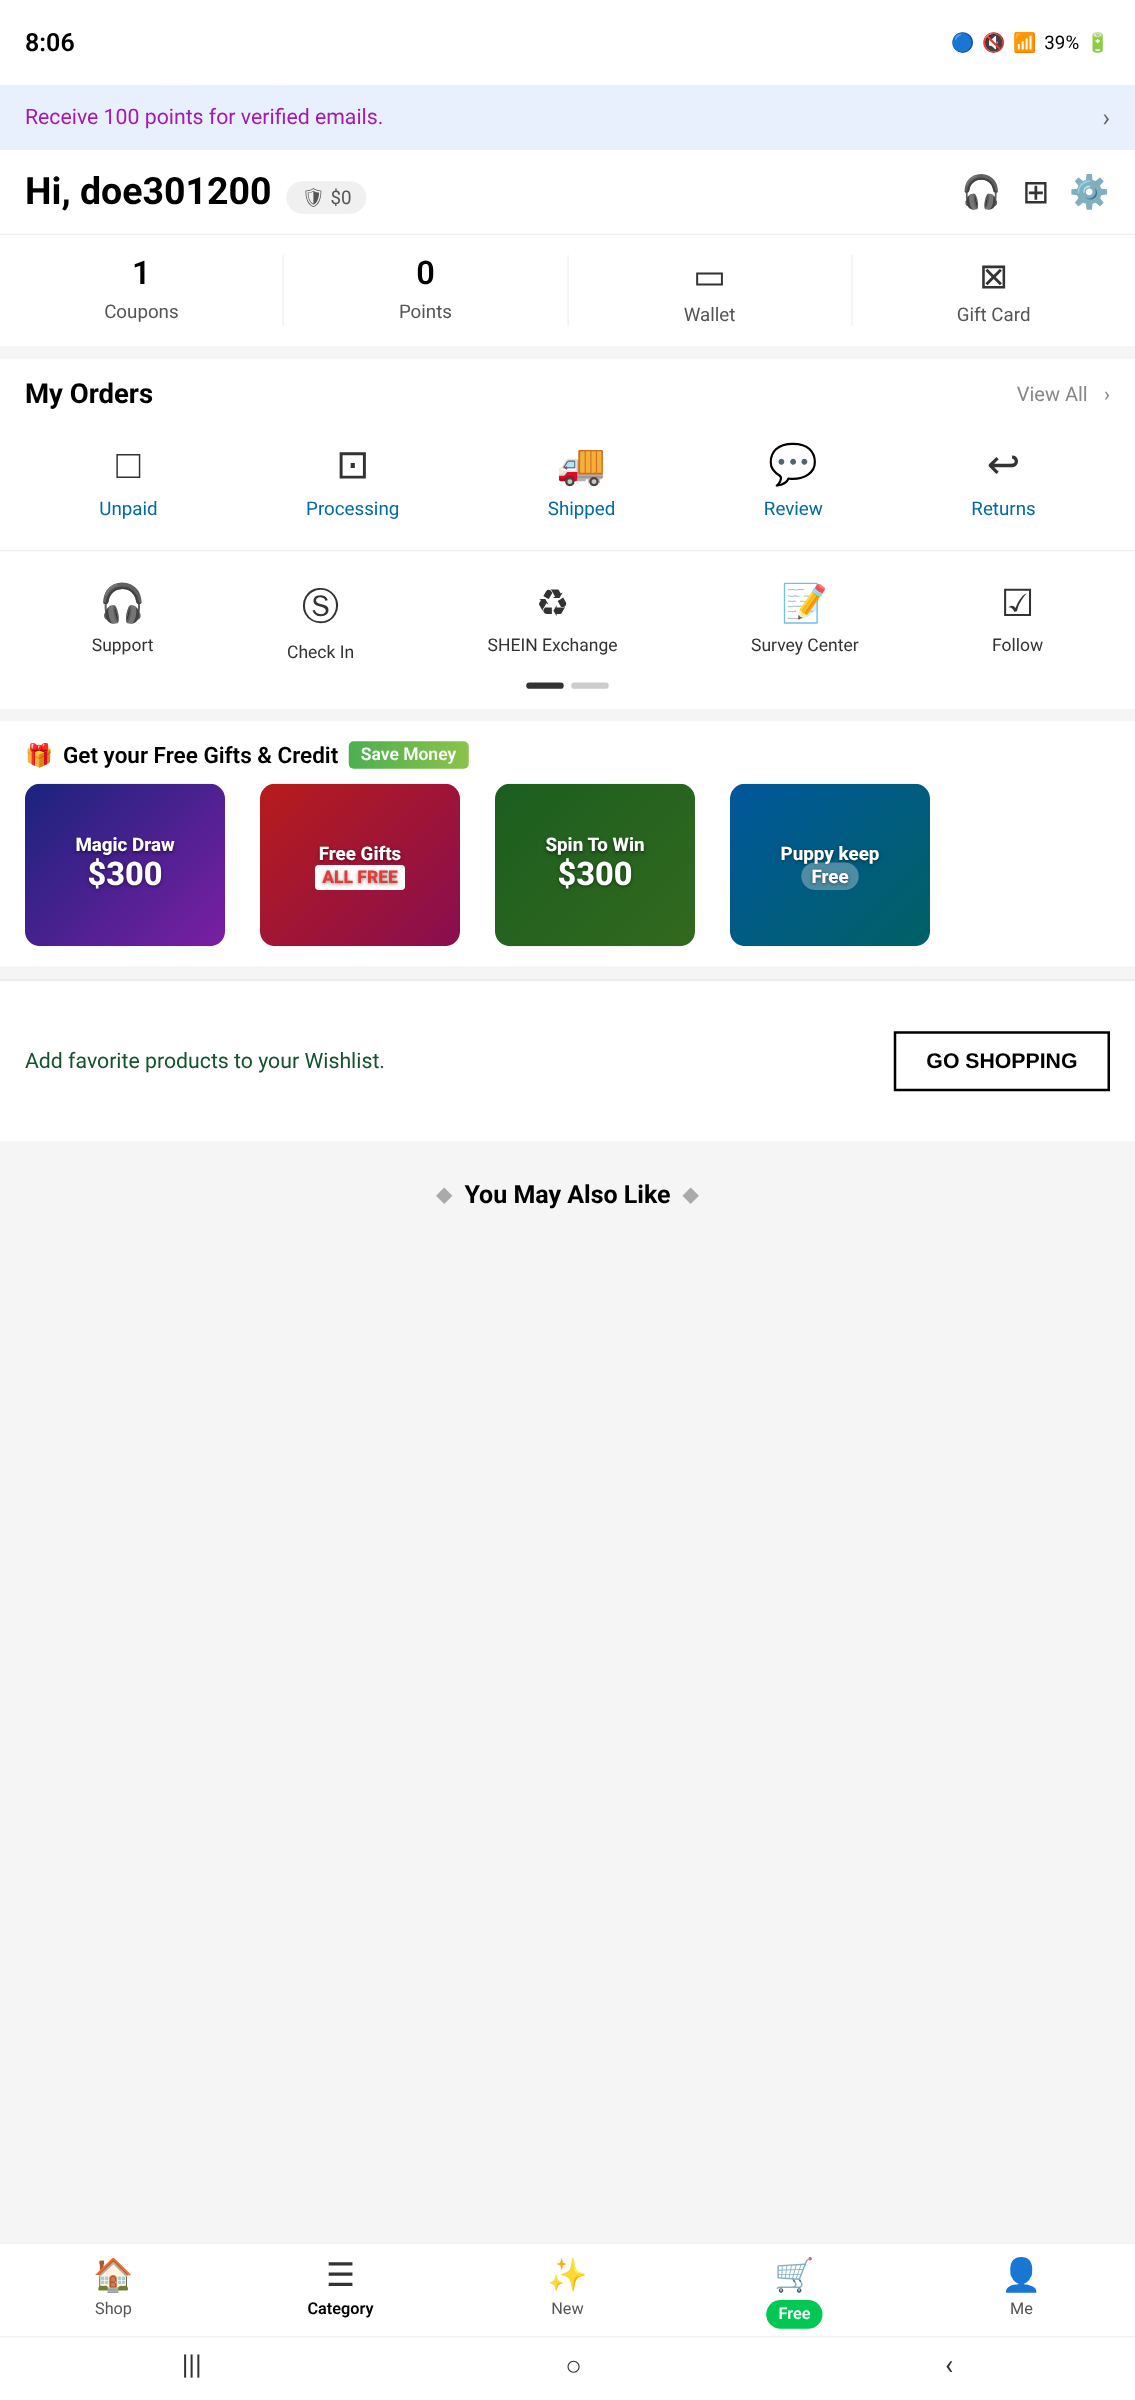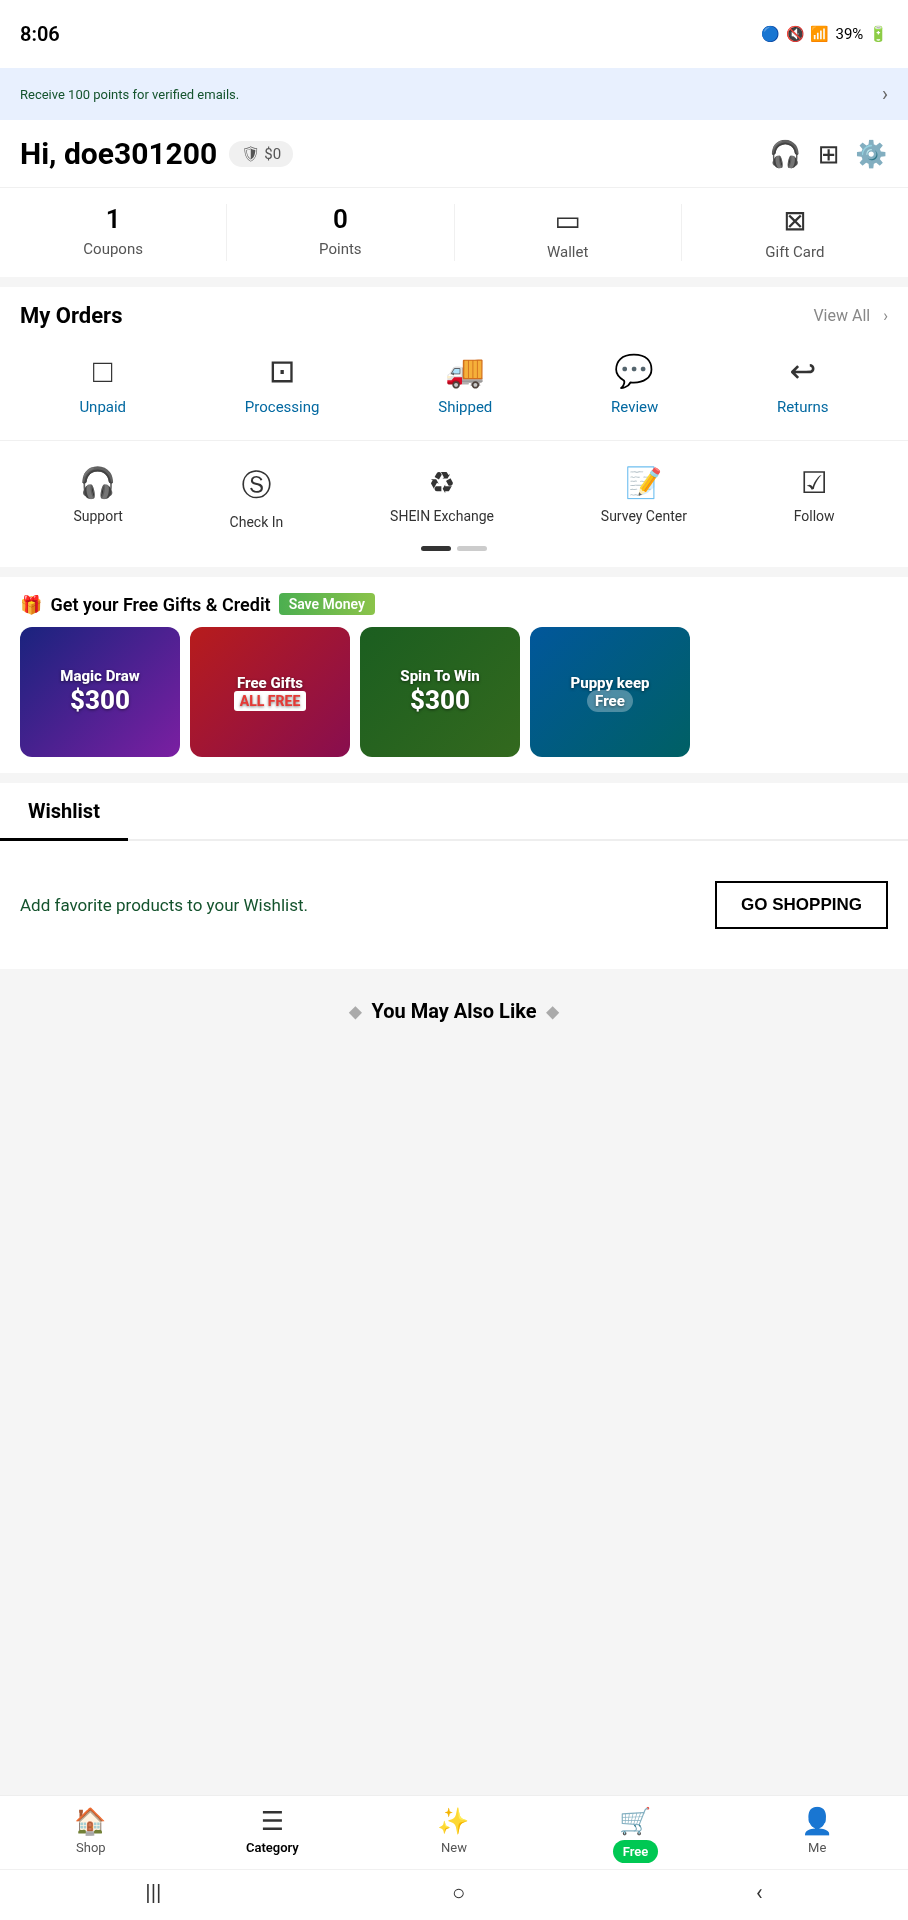--- a/index.html
+++ b/index.html
@@ -36,39 +36,39 @@
     
     .promo-banner {
       background: #e8f0fe;
       display: flex;
       align-items: center;
       justify-content: space-between;
       padding: 14px 20px;
       cursor: pointer;
     }
     .promo-banner span {
-      font-size: 13px;
-      color: #14532d;
+      font-size: 17px;
+      color: #a21caf;
     }
     .promo-banner .arrow {
       font-size: 20px;
       color: #666;
     }
 
     
     .header {
       background: #fff;
       padding: 16px 20px;
       display: flex;
       align-items: center;
       justify-content: space-between;
     }
     .header-left {
       display: flex;
-      align-items: center;
+      align-items: flex-end;
       gap: 12px;
     }
     .header-left h1 {
       font-size: 30px;
       font-weight: 700;
     }
     .balance-badge {
       background: #f0f0f0;
       border-radius: 20px;
       padding: 4px 12px;
@@ -225,21 +225,21 @@
       background: linear-gradient(90deg, #4caf50, #8bc34a);
       color: white;
       padding: 3px 10px;
       border-radius: 4px;
       font-size: 14px;
       font-weight: 600;
     }
     .gifts-scroll {
       display: flex;
       overflow-x: auto;
-      gap: 10px;
+      gap: 28px;
       padding: 0 20px;
       scrollbar-width: none;
     }
     .gifts-scroll::-webkit-scrollbar { display: none; }
     .gift-card {
       min-width: 160px;
       height: 130px;
       border-radius: 12px;
       overflow: hidden;
       cursor: pointer;
@@ -518,23 +518,20 @@
       <div class="gift-card-label">Spin To Win<br><span style="font-size:26px;">$300</span></div>
     </div>
     <div class="gift-card gift-card-4">
       <div class="gift-card-label">Puppy keep<br><span style="background:rgba(255,255,255,0.3); padding:2px 8px; border-radius:12px; font-size:15px;">Free</span></div>
     </div>
   </div>
 </div>
 
 <div class="wishlist-section">
   <div class="tabs-row">
-    <div class="tab active">
-      <span>Wishlist</span>
-    </div>
   </div>
   <div class="wishlist-empty">
     <span class="wishlist-empty-text">Add favorite products to your Wishlist.</span>
     <button class="go-shopping-btn">GO SHOPPING</button>
   </div>
 </div>
 
 <div class="also-like-section">
   <div class="also-like-title">
     <span class="diamond">◆</span>

